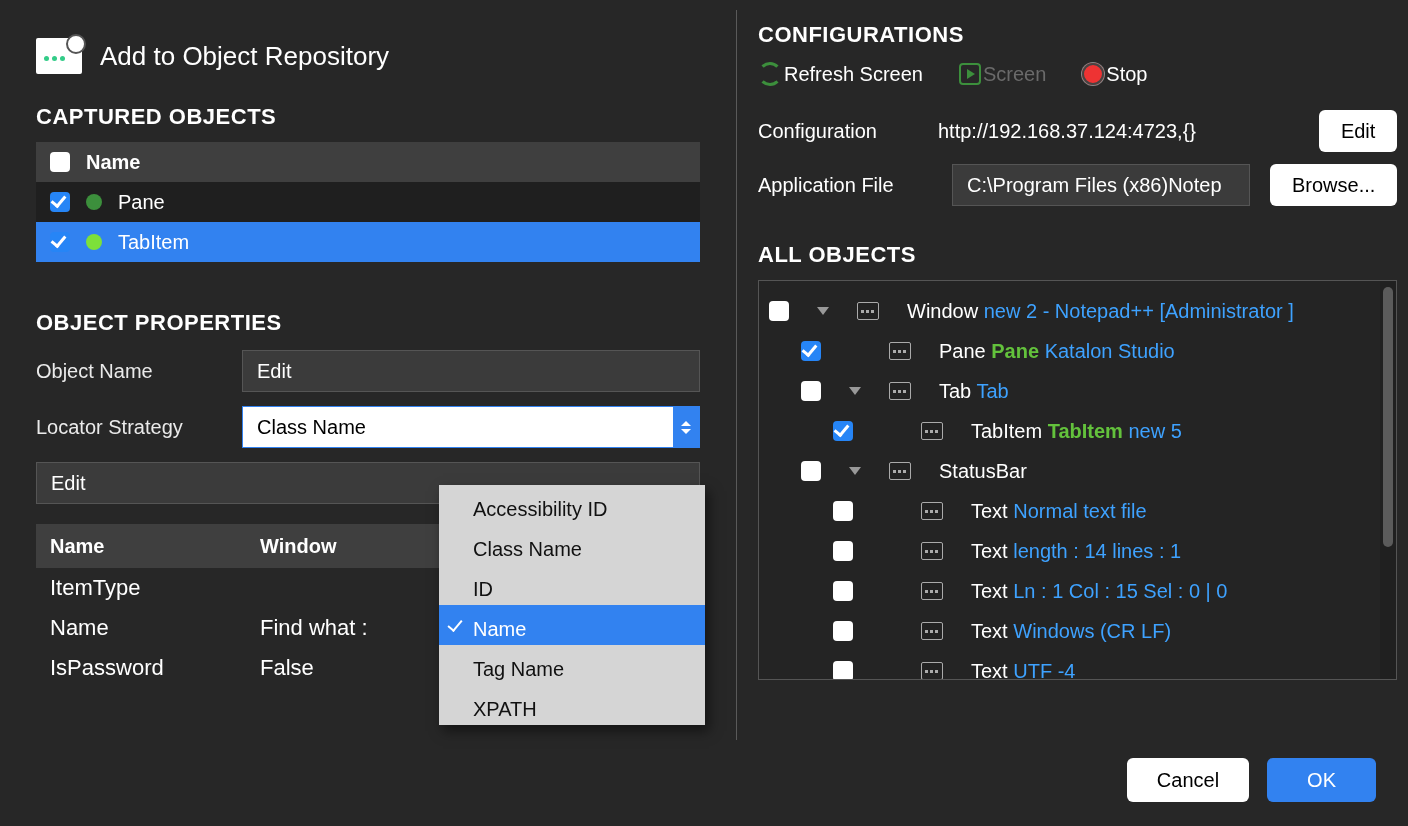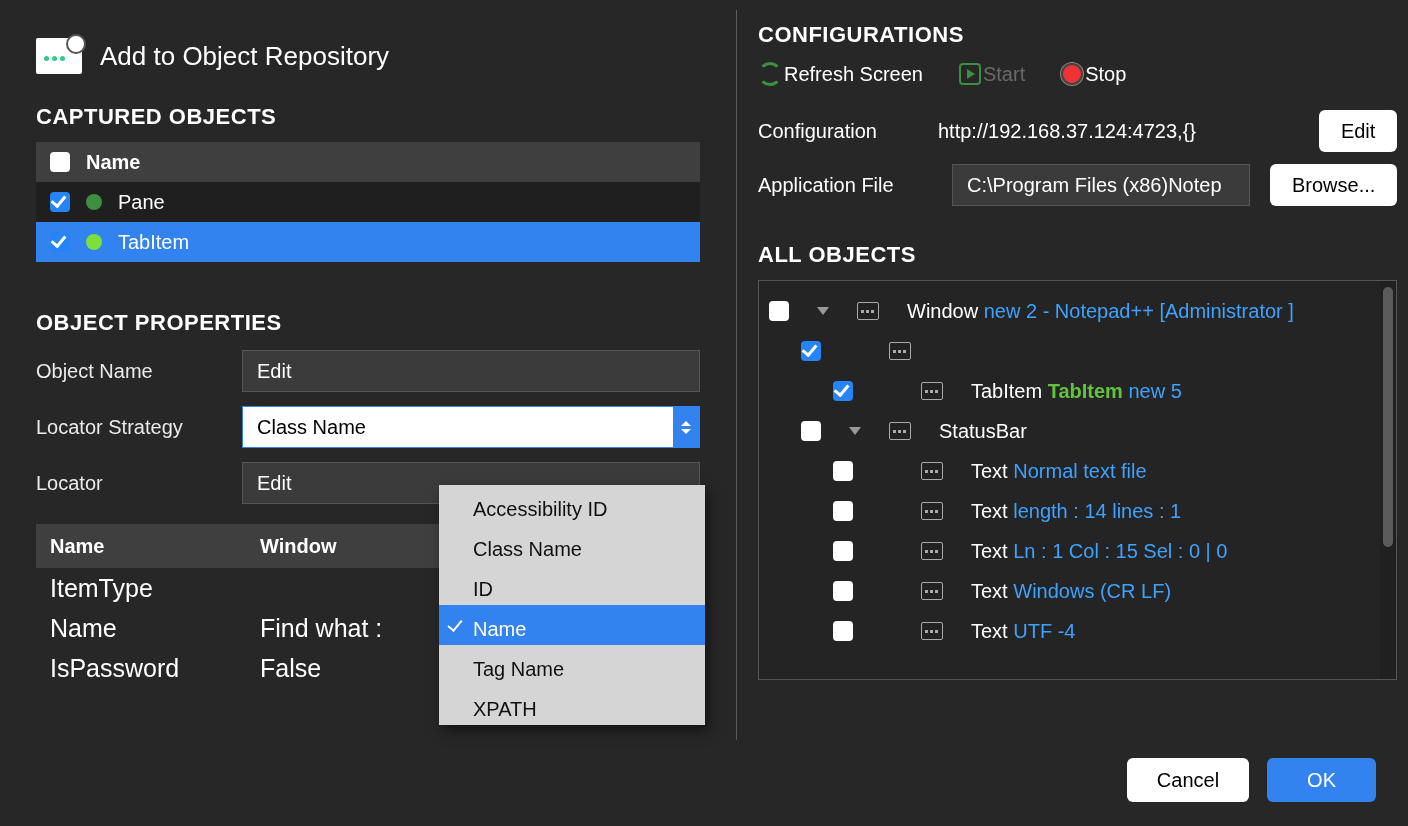--- a/index.html
+++ b/index.html
@@ -91,21 +91,21 @@
     position:absolute; right:0; top:0; width:26px; height:100%;
     background:#3282f0; display:flex; flex-direction:column; justify-content:center; align-items:center;
   }
   .arr { width:0; height:0; border-left:5px solid transparent; border-right:5px solid transparent; }
   .arr.up { border-bottom:5px solid #fff; margin-bottom:3px; }
   .arr.dn { border-top:5px solid #fff; }
   
   .ptable { margin-top: 20px; width: 660px; }
   .ptable-h { display:flex; background:#3f3f3f; height:44px; align-items:center; font-size:20px; font-weight:600; padding:0 14px; }
   .ptable-h .c1 { width:210px; }
-  .ptable-r { display:flex; height:40px; align-items:center; font-size:25px; padding:0 14px; }
+  .ptable-r { display:flex; height:40px; align-items:center; font-size:22px; padding:0 14px; }
   .ptable-r .c1 { width:210px; }
   
   .dropdown {
     position:absolute; left:439px; top:485px; width:266px;
     background:#d5d5d5; color:#111; font-size:20px;
     box-shadow: 4px 6px 12px rgba(0,0,0,0.5);
     z-index:50;
   }
   .dropdown .item { display:flex; align-items:center; height:40px; padding:8px 14px 0 34px; position:relative; cursor:default;}
   .dropdown .item.sel { background:#3282f0; color:#fff; }
@@ -196,21 +196,20 @@
         <div class="select-box">
           <span>Class Name</span>
           <div class="select-arrows">
             <div class="arr up"></div>
               <div class="arr dn"></div>
           </div>
         </div>
       </div>
 
       <div class="prop-row">
-        <div class="prop-label">Locator</div>
         <input class="txt-input" value="Edit" style="">
       </div>
 
       <div class="ptable">
         <div class="ptable-h">
           <div class="c1">Name</div>
           <div class="c2">Window</div>
         </div>
         <div class="ptable-r">
           <div class="c1">ItemType</div>
@@ -242,21 +241,21 @@
   <div class="right">
     <div class="section-h">CONFIGURATIONS</div>
 
     <div class="cfg-actions">
       <div class="ic-btn">
         <div class="refresh-ic"></div>
         <span>Refresh Screen</span>
       </div>
       <div class="ic-btn dim">
         <div class="play-ic"></div>
-        <span>Start</span>
+        <span>Screen</span>
       </div>
       <div class="ic-btn">
         <div class="stop-ic"></div>
         <span>Stop</span>
       </div>
     </div>
 
     <div class="cfg-row">
       <div class="lbl">Configuration</div>
       <div class="val">http://192.168.37.124:4723,{}</div>
@@ -276,20 +275,27 @@
             <div class="trow" style="padding-left: 0px;">
               <input type="checkbox" class="chk" style="">
               <div class="exp open"></div>
               <div class="objicon"></div>
               <span><span>Window </span><span class="blue">new 2 - Notepad++ [Administrator ]</span></span>
             </div>
             <div class="trow" style="padding-left: 32px;">
               <input type="checkbox" class="chk" checked="" style="">
               <div class="exp " style="visibility: hidden;"></div>
               <div class="objicon"></div>
+              <span><span>Pane </span><span class="green">Pane </span><span class="blue">Katalon Studio</span></span>
+            </div>
+            <div class="trow" style="padding-left: 32px;">
+              <input type="checkbox" class="chk" style="">
+              <div class="exp open"></div>
+              <div class="objicon"></div>
+              <span><span>Tab </span><span class="blue">Tab</span></span>
             </div>
             <div class="trow" style="padding-left: 64px;">
               <input type="checkbox" class="chk" checked="" style="">
               <div class="exp " style="visibility: hidden;"></div>
               <div class="objicon"></div>
               <span><span>TabItem </span><span class="green">TabItem </span><span class="blue">new 5</span></span>
             </div>
             <div class="trow" style="padding-left: 32px;">
               <input type="checkbox" class="chk" style="">
               <div class="exp open"></div>

